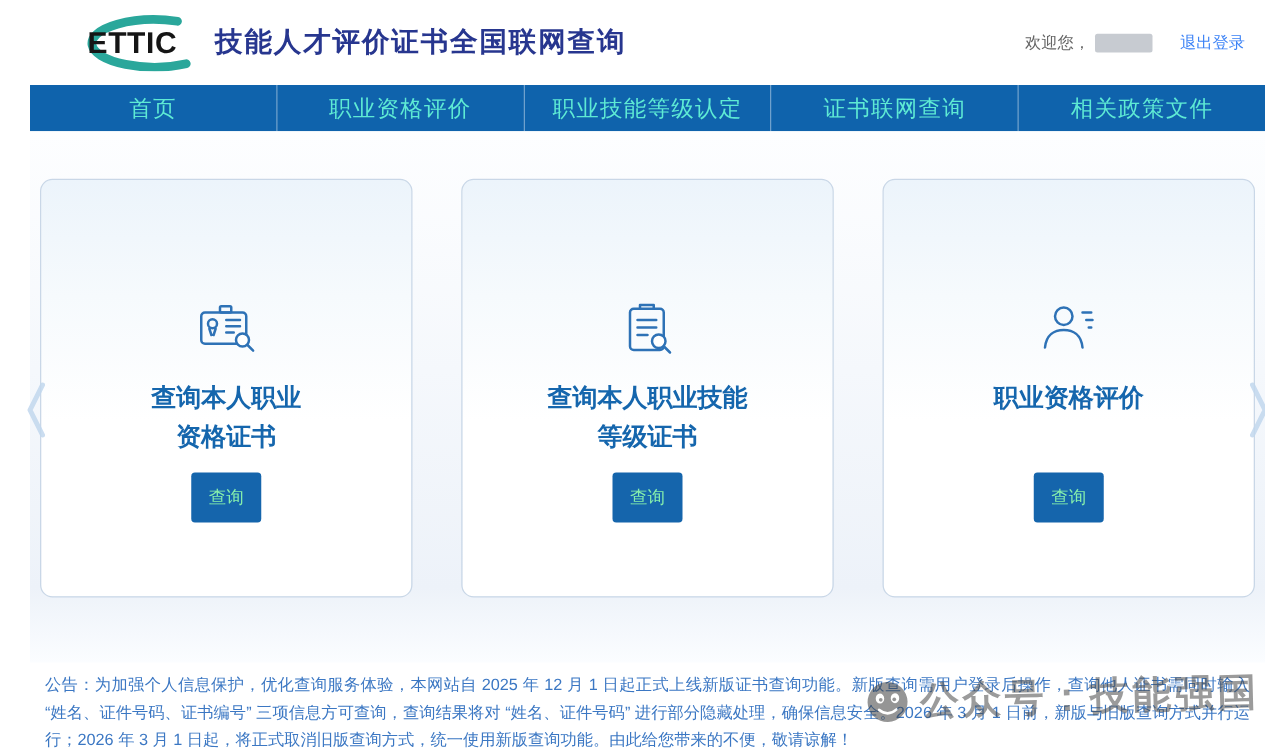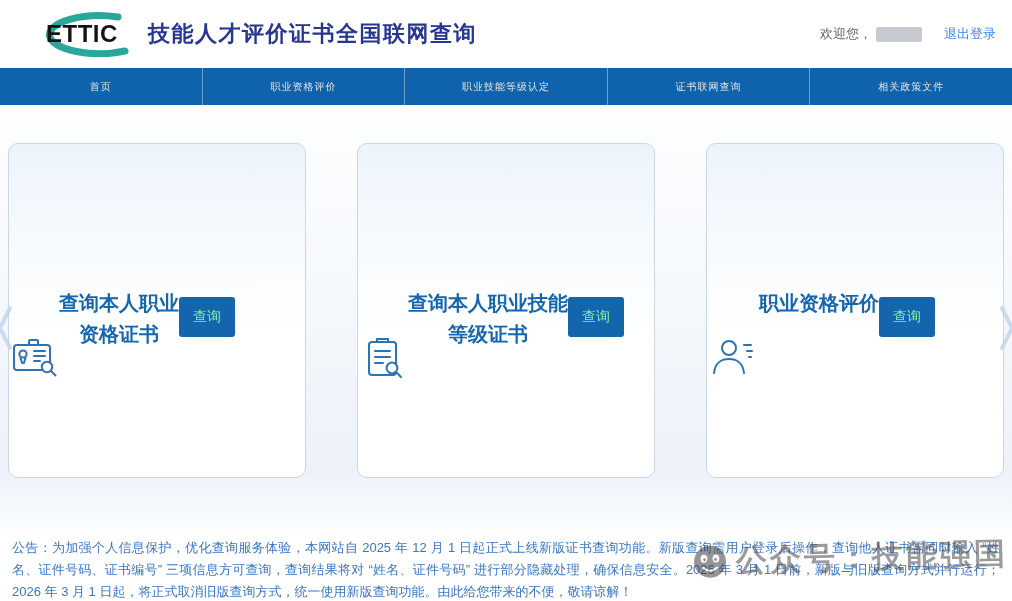--- a/index.html
+++ b/index.html
@@ -1,40 +1,40 @@
 <!DOCTYPE html>
 <html><head>
 <meta charset="utf-8">
 <style>
   * { margin:0; padding:0; box-sizing:border-box; }
   html,body { width:1012px; height:601px; }
   body { font-family:"Liberation Sans","DejaVu Sans",sans-serif; background:#fff; }
-  .page { position:relative; width:1012px; height:601px; overflow:hidden; background:#fff; }
+  .page { position:relative; width:1012px; height:601px; overflow:hidden; background:#fff;padding-left:24px; }
 
   
   .site-header { height:68px; display:flex; align-items:center; padding:0 16px 0 26px; background:#fff; }
   .logo { display:flex; align-items:center; flex:0 0 auto; }
   .site-title { font-size:22px; font-weight:bold; color:#27368f; margin-left:10px; letter-spacing:1.5px; }
   .user-area { margin-left:auto; display:flex; align-items:center; font-size:13px; color:#666; }
   .redacted { width:46px; height:15px; background:#c7cbd1; border-radius:2px; margin:0 4px; }
   .logout { color:#3b82f6; margin-left:18px; cursor:pointer; text-decoration:none; }
 
   
   .main-nav { height:37px; background:#0f63ac; display:flex; }
   .nav-item { flex:1 1 0; display:flex; align-items:center; justify-content:center;
-              color:#e5e5e5; font-size:10px; cursor:pointer; letter-spacing:1px; }
+              color:#5eead4; font-size:18px; cursor:pointer; letter-spacing:1px; }
   .nav-item + .nav-item { border-left:1px solid rgba(255,255,255,0.40); }
 
   
   .main-content { position:relative; height:425px; padding:38px 8px 0;
       background:linear-gradient(180deg,#fdfeff 0%,#f5f8fc 45%,#edf2f9 86%,#fbfdff 100%);
       display:flex; justify-content:space-between; }
   .card { width:298px; height:335px; border:1px solid #c9d7e7; border-radius:10px;
       background:linear-gradient(180deg,#ecf4fb 0%,#f6fafd 28%,#ffffff 58%);
-      display:flex; flex-direction:row; align-items:center; text-align:center; }
+      display:flex; flex-direction:column; align-items:center; text-align:center; }
   .card-icon { margin-top:94px; height:50px; display:flex; align-items:center; justify-content:center; }
   .card-title { margin-top:16px; height:62px; font-size:20px; font-weight:bold; color:#1566ad; line-height:31px; }
   .card-title span { display:block; }
   .card-btn { margin-top:12px; width:56px; height:40px; background:#1565ac; color:#86efac;
       font-size:14px; border:none; border-radius:3px; cursor:pointer; font-family:Liberation Serif, serif; }
 
   .arrow { position:absolute; top:200px; opacity:0.85; cursor:pointer; }
   .arrow-left { left:-3px; }
   .arrow-right { right:-3px; }
 

